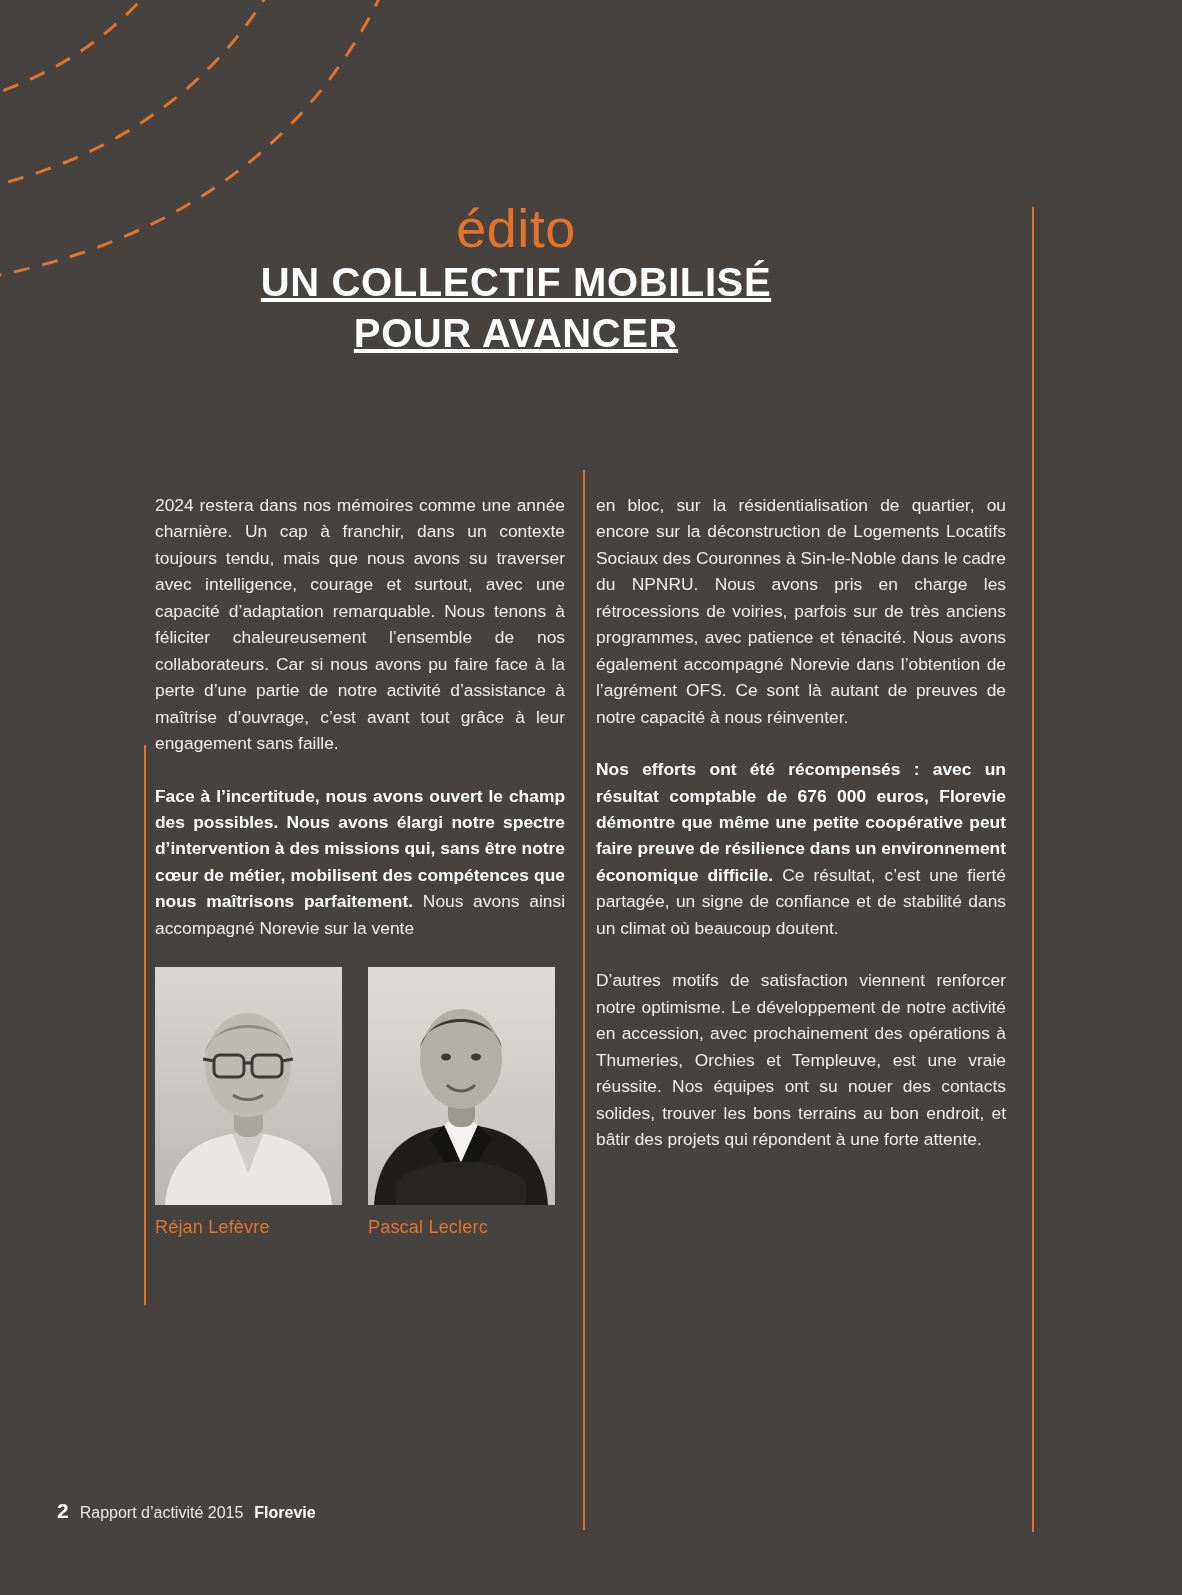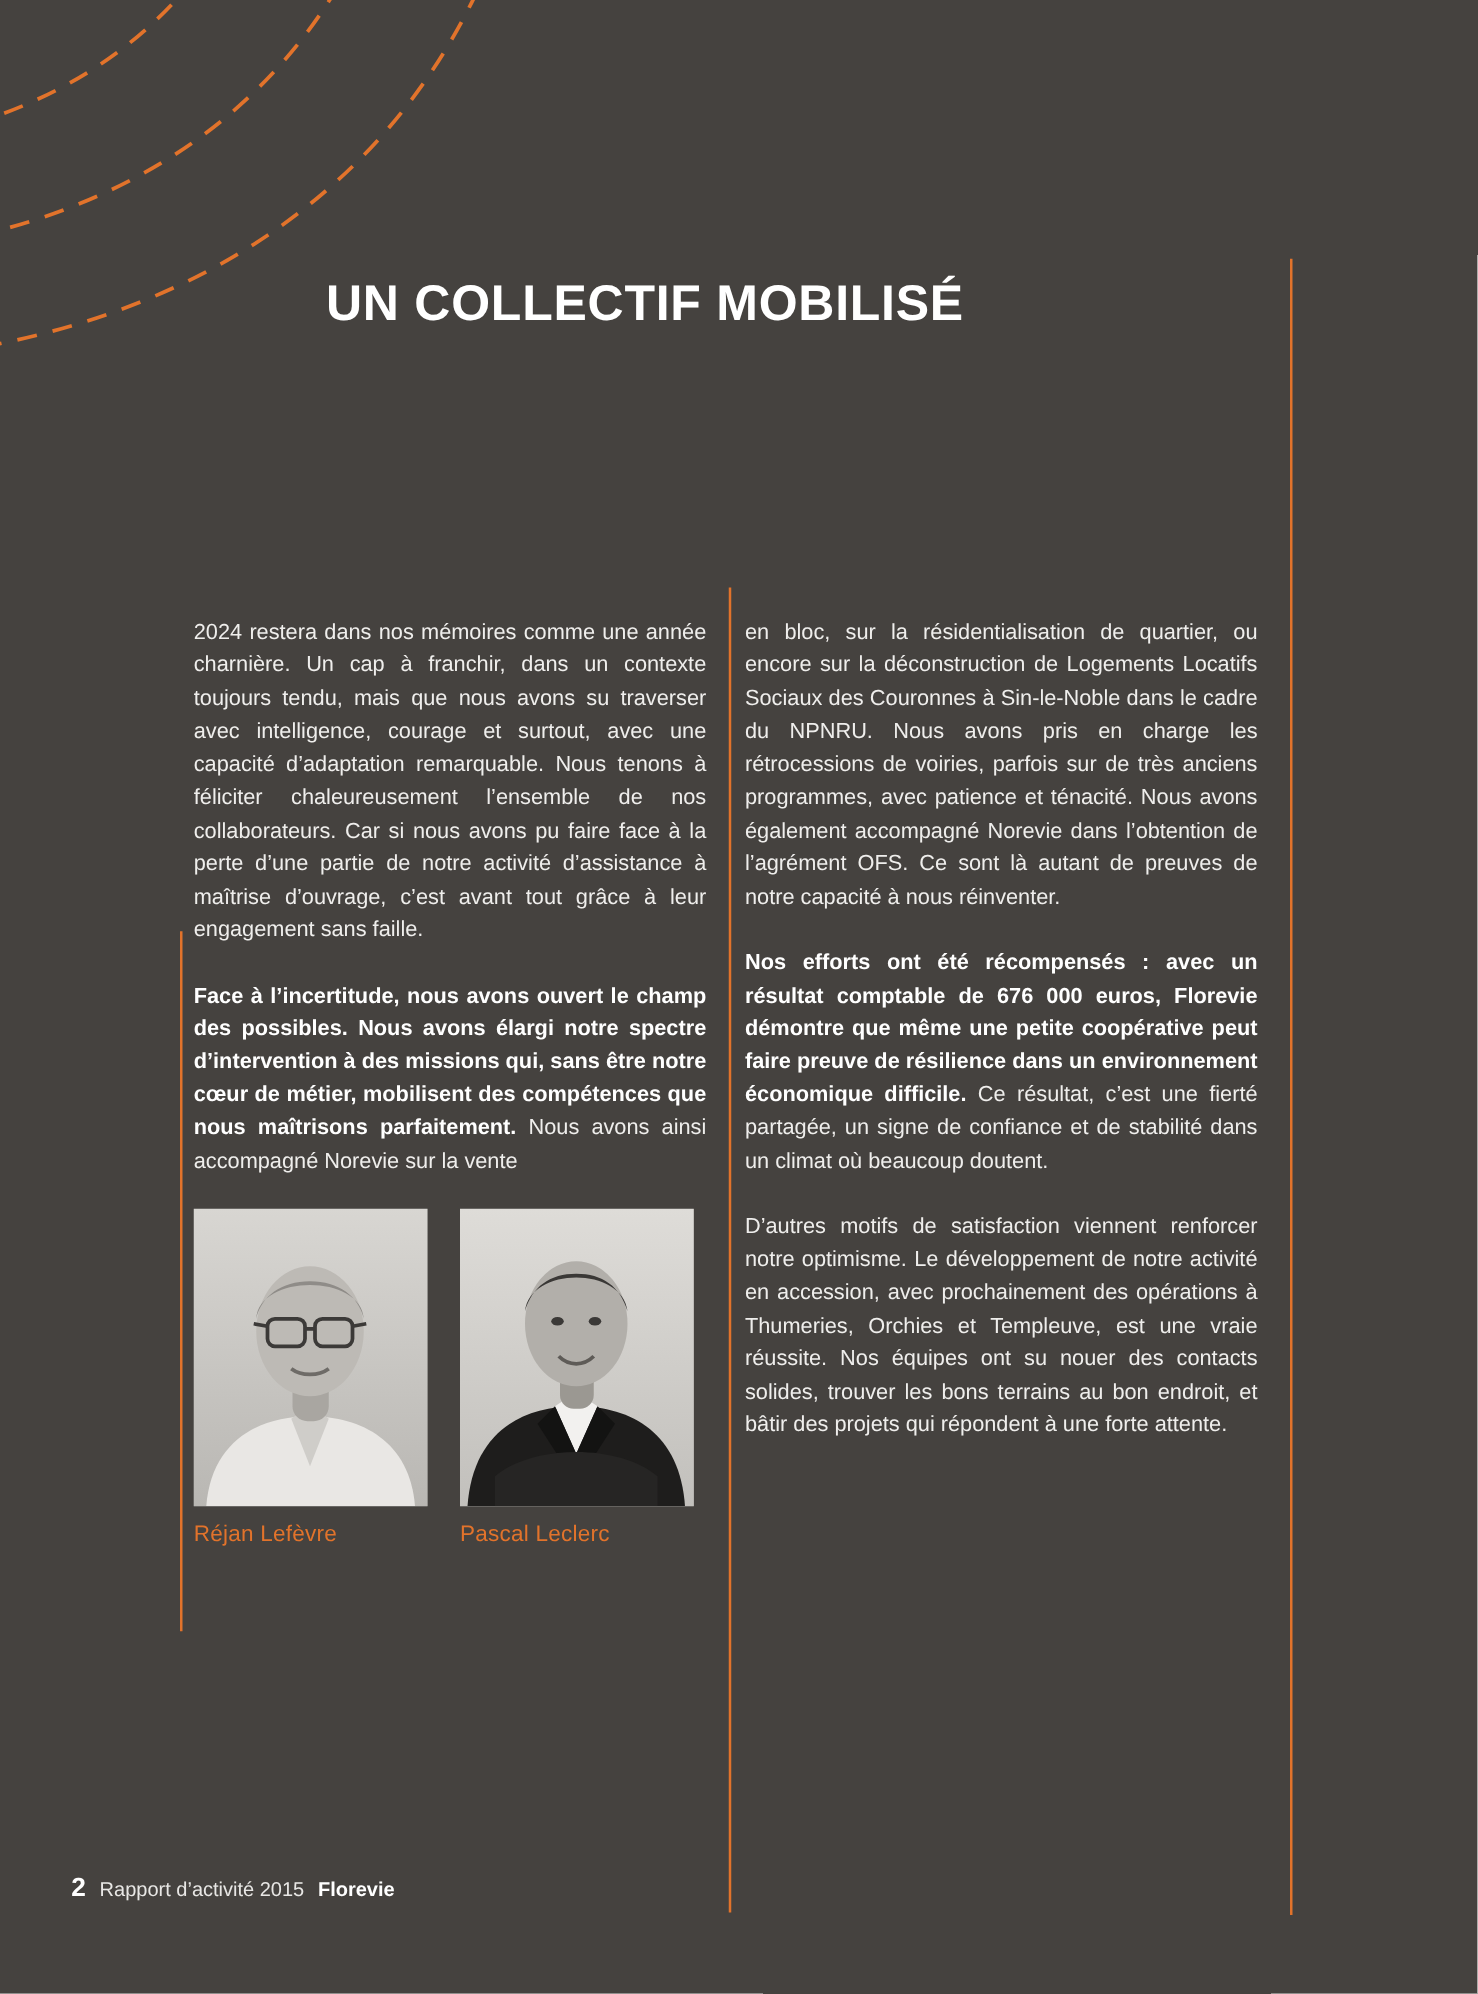--- a/index.html
+++ b/index.html
@@ -48,26 +48,26 @@
     text-align: center;
   }
   .edito {
     color: #e2732b;
     font-size: 54px;
     line-height: 1.05;
     font-weight: 400;
     letter-spacing: 0.5px;
   }
   .title {
-    margin-top: 18px;
     color: #ffffff;
     font-size: 40px;
     font-weight: 700;
     letter-spacing: 0.6px;
     line-height: 1.28;
+    text-decoration: underline;
   }
 
   
   .columns {
     position: absolute;
     top: 492px;
     left: 155px;
     width: 880px;
     display: flex;
     gap: 31px;
@@ -146,22 +146,24 @@
     <path d="M600 -40 C600 300 400 520 40 540" stroke="#e2732b" stroke-width="3" stroke-dasharray="16 13" fill="none"></path>
     <path d="M500 -40 C500 250 330 440 20 455" stroke="#e2732b" stroke-width="3" stroke-dasharray="16 13" fill="none"></path>
     <path d="M400 -40 C400 200 265 360 0 372" stroke="#e2732b" stroke-width="3" stroke-dasharray="16 13" fill="none"></path>
   </svg>
 
   <div class="vrule vrule-left"></div>
   <div class="vrule vrule-mid"></div>
   <div class="vrule vrule-right"></div>
 
   <div class="header">
+    <div class="edito">édito</div>
     <div class="title">
       <div>UN COLLECTIF MOBILISÉ</div>
+      <div>POUR AVANCER</div>
     </div>
   </div>
 
   <div class="columns">
 
     <div class="col">
       <p>2024 restera dans nos mémoires comme une année charnière. Un cap à franchir, dans un contexte toujours tendu, mais que nous avons su traverser avec intelligence, courage et surtout, avec une capacité d’adaptation remarquable. Nous tenons à féliciter chaleureusement l’ensemble de nos collaborateurs. Car si nous avons pu faire face à la perte d’une partie de notre activité d’assistance à maîtrise d’ouvrage, c’est avant tout grâce à leur engagement sans faille.</p>
       <p>
         <b>Face à l’incertitude, nous avons ouvert le champ des possibles. Nous avons élargi notre spectre d’intervention à des missions qui, sans être notre cœur de métier, mobilisent des compétences que nous maîtrisons parfaitement.</b><span> Nous avons ainsi accompagné Norevie sur la vente</span>
       </p>

